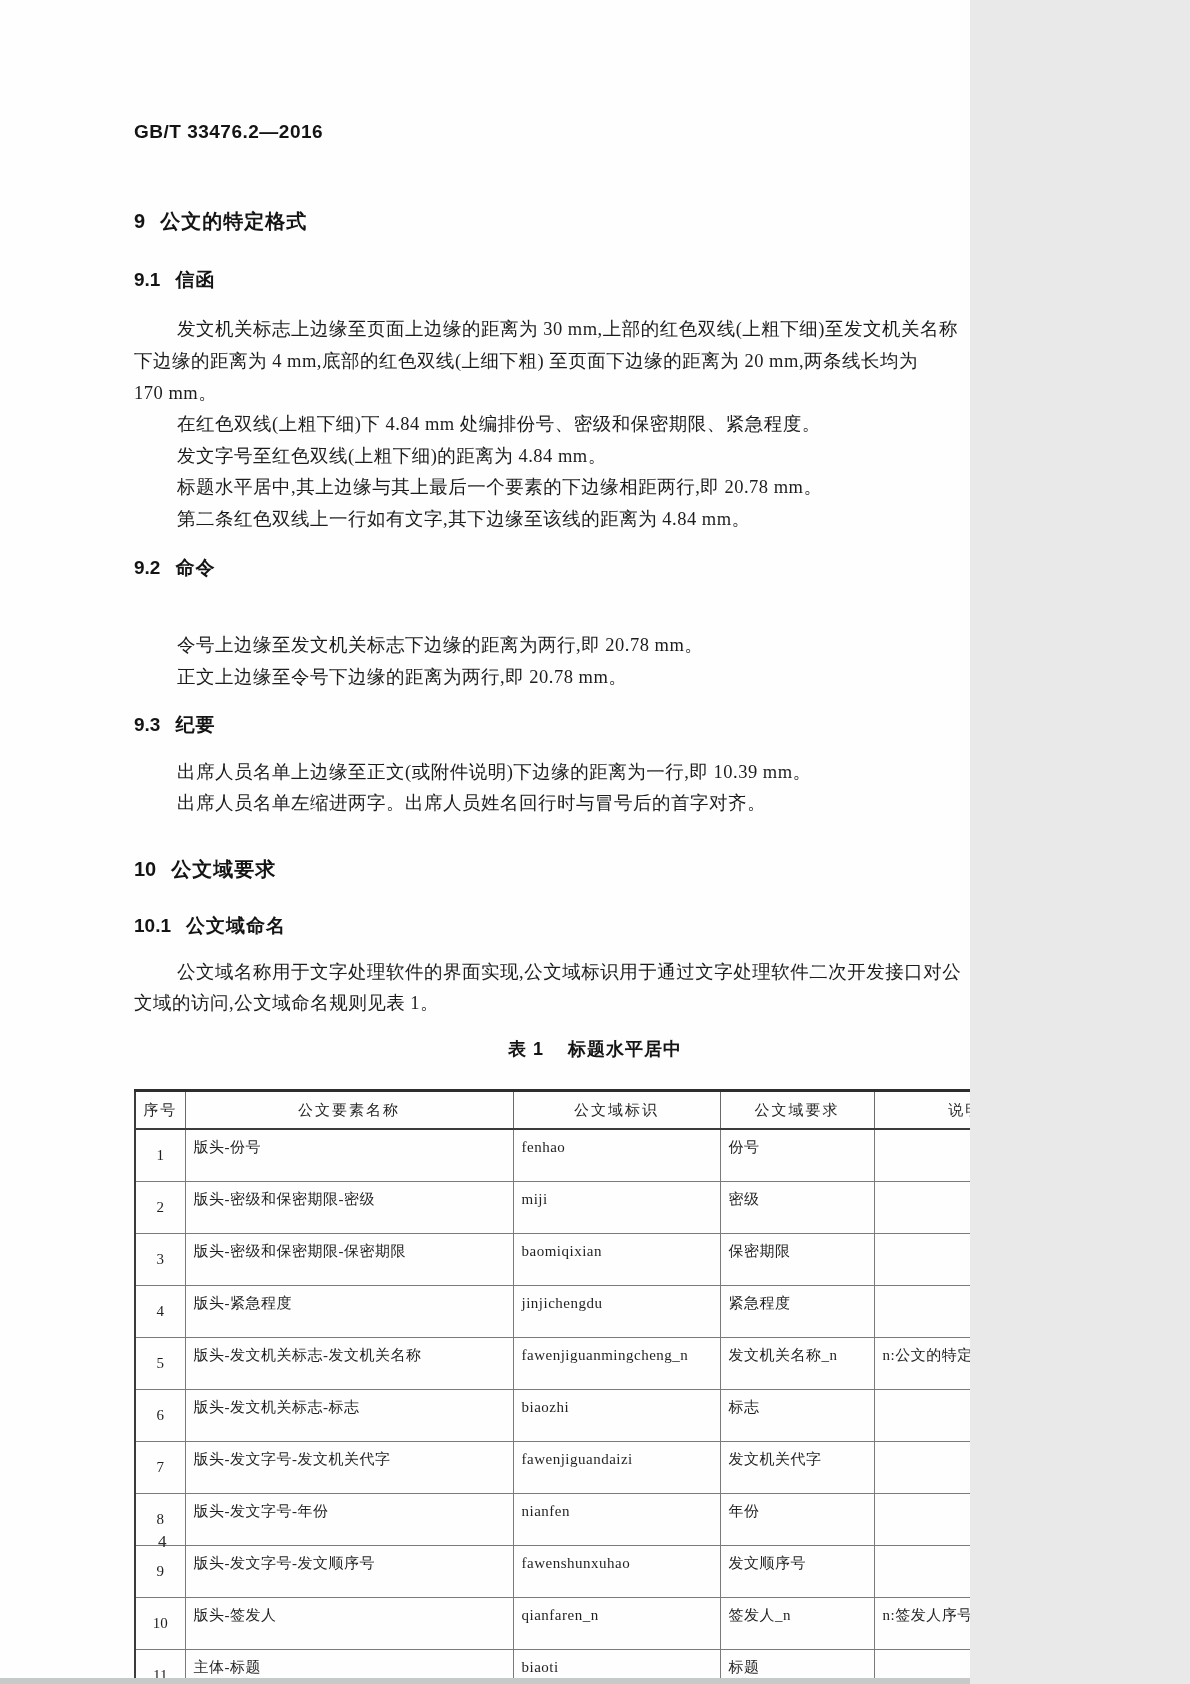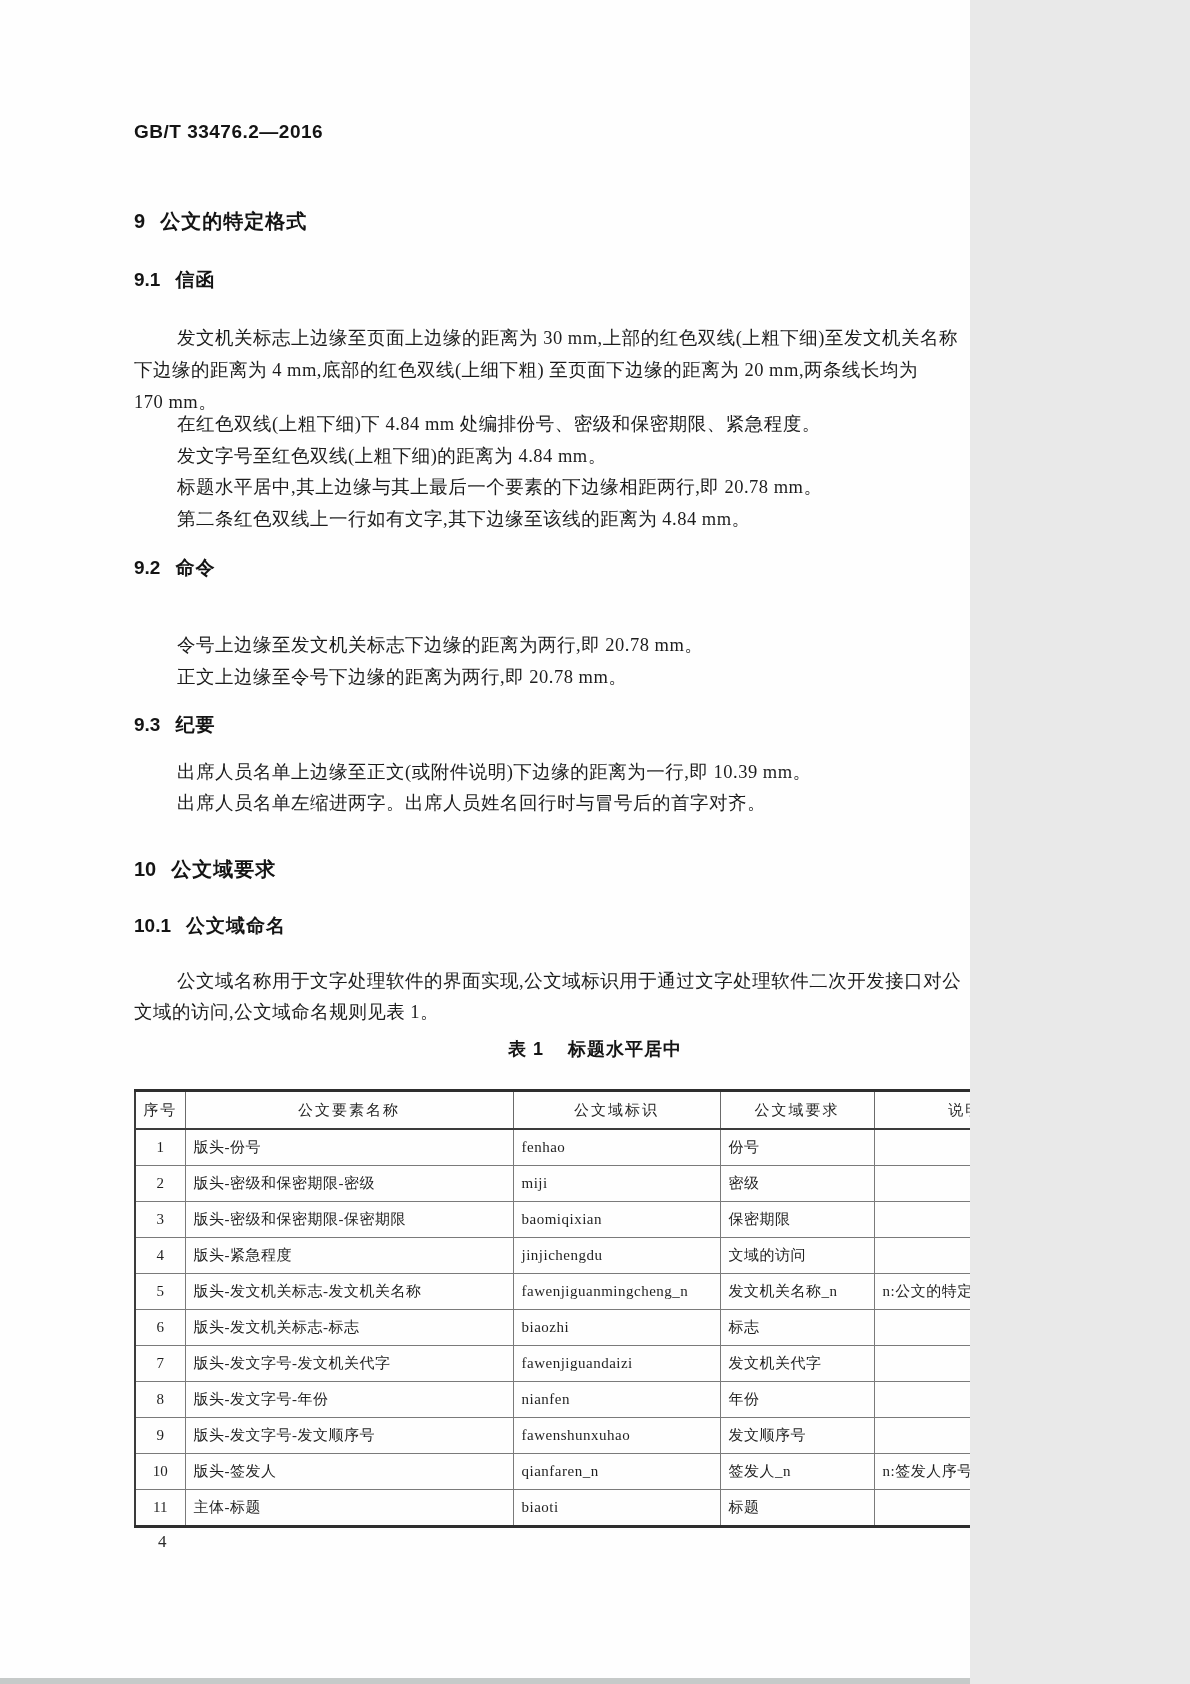--- a/index.html
+++ b/index.html
@@ -15,21 +15,21 @@
   }
   .hd {
     font-family:"Liberation Sans","DejaVu Sans",sans-serif;
     font-weight:bold; color:#141414; letter-spacing:1px;
   }
   .h-lg { font-size:20px; line-height:28px; }
   .h-md { font-size:19px; line-height:28px; }
   .hnum { margin-right:15px; letter-spacing:0; }
   .para { position:absolute; }
   .line { white-space:nowrap; }
-  .indent { padding-left:43px;margin-top:9px; }
+  .indent { padding-left:43px; }
   .lh31 { line-height:31px; }
   .doc-code { font-size:19px; line-height:24px; letter-spacing:0.5px; }
   .caption { left:134px; top:1036px; width:922px; text-align:center; font-size:18px; line-height:26px; }
   .cap-gap { margin-left:24px; }
 
   table.rules {
     position:absolute; left:134px; top:1089px; width:922px;
     border-collapse:collapse; table-layout:fixed;
     font-size:15px; color:#1f1f1f;
     border-left:2px solid #3c3c3c; border-right:2px solid #3c3c3c;
@@ -40,21 +40,21 @@
   table.rules col.c2 { width:207px; }
   table.rules col.c3 { width:154px; }
   table.rules col.c4 { width:183px; }
   table.rules th {
     height:34px; font-weight:normal; text-align:center;
     border:1px solid #6a6a6a; border-bottom:2px solid #3c3c3c;
     letter-spacing:2px;
   }
   table.rules td {
     height:35px; border:1px solid #7a7a7a;
-    padding:0 4px 0 8px; overflow:hidden; letter-spacing:0.5px;
+    padding:0 4px 16px 8px; overflow:hidden; letter-spacing:0.5px;
   }
   table.rules td.c-num { text-align:center; padding:0; letter-spacing:0; }
   .page-num { font-size:17px; line-height:24px; color:#2a2a2a; letter-spacing:0; }
   .bottom-edge {
     position:absolute; left:0; top:1678px; width:1190px; height:6px;
     background:#c6cac9;
   }
 </style>
 </head>
 <body>
@@ -149,21 +149,21 @@
           <td class="c-num">3</td>
           <td>版头-密级和保密期限-保密期限</td>
           <td>baomiqixian</td>
           <td>保密期限</td>
           <td></td>
         </tr>
         <tr>
           <td class="c-num">4</td>
           <td>版头-紧急程度</td>
           <td>jinjichengdu</td>
-          <td>文域的访问</td>
+          <td>紧急程度</td>
           <td></td>
         </tr>
         <tr>
           <td class="c-num">5</td>
           <td>版头-发文机关标志-发文机关名称</td>
           <td>fawenjiguanmingcheng_n</td>
           <td>发文机关名称_n</td>
           <td>n:公文的特定格式</td>
         </tr>
         <tr>

